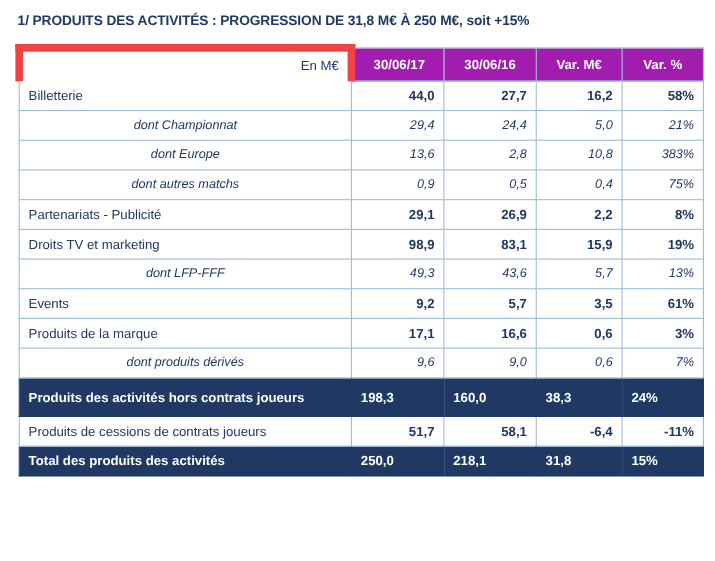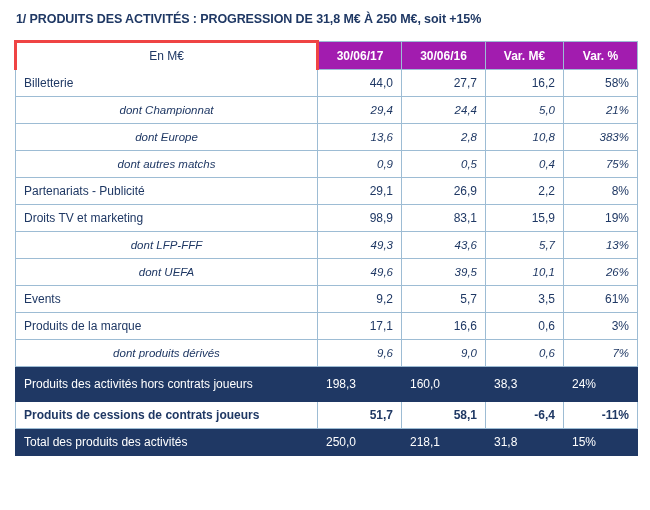--- a/index.html
+++ b/index.html
@@ -52,60 +52,60 @@
     background: #a21caf;
     color: #ffffff;
     font-weight: bold;
     text-align: center;
     font-size: 12px;
     border: 1px solid #1f3864;
   }
   thead th.lead {
     background: #ffffff;
     color: #1f3864;
-    text-align: center;
-    border: 3px solid #ef4444;
+    text-align: right;
+    border: 7px solid #ef4444;
     border-bottom: 1px solid #ffffff;
     font-weight: normal;
   }
   
   td.label {
     text-align: left;
     color: #1f3864;
   }
   td.num {
     text-align: right;
     color: #1f3864;
   }
   
   tr.main td.label { font-weight: bold; font-weight: normal; }
-  tr.main td.num { font-weight: normal; }
+  tr.main td.num { font-weight: bold; }
   
   tr.sub td.label {
     text-align: center;
     font-style: italic;
     font-size: 11.5px;
   }
   tr.sub td.num {
     font-style: italic;
     font-weight: normal;
     font-size: 11.5px;
   }
   
   tr.dark td {
     background: #1f3864;
     color: #ffffff;
     border: 1px solid #1f3864;
-    font-weight: normal;
+    font-weight: bold;
   }
   tr.dark td.label { text-align: left; }
   tr.dark td.num { text-align: left; }
   tr.tall td { height: 34px; line-height: 14px; }
   tr.plain td.num { font-weight: bold; }
-  tr.plain td.label { font-weight: bold; }
+  tr.plain td.label { font-weight: normal; }
 </style>
 </head>
 <body>
 
 <div class="page">
 
   <div class="title">1/ PRODUITS DES ACTIVITÉS : PROGRESSION DE 31,8 M€ À 250 M€, soit +15%</div>
 
   <table class="fin">
     <colgroup>
@@ -175,27 +175,20 @@
       </tr>
 
       <tr class="sub">
         <td class="label">dont LFP-FFF</td>
         <td class="num">49,3</td>
         <td class="num">43,6</td>
         <td class="num">5,7</td>
         <td class="num">13%</td>
       </tr>
 
-      <tr class="sub">
-        <td class="label">dont UEFA</td>
-        <td class="num">49,6</td>
-        <td class="num">39,5</td>
-        <td class="num">10,1</td>
-        <td class="num">26%</td>
-      </tr>
 
       <tr class="main">
         <td class="label">Events</td>
         <td class="num">9,2</td>
         <td class="num">5,7</td>
         <td class="num">3,5</td>
         <td class="num">61%</td>
       </tr>
 
       <tr class="main">

